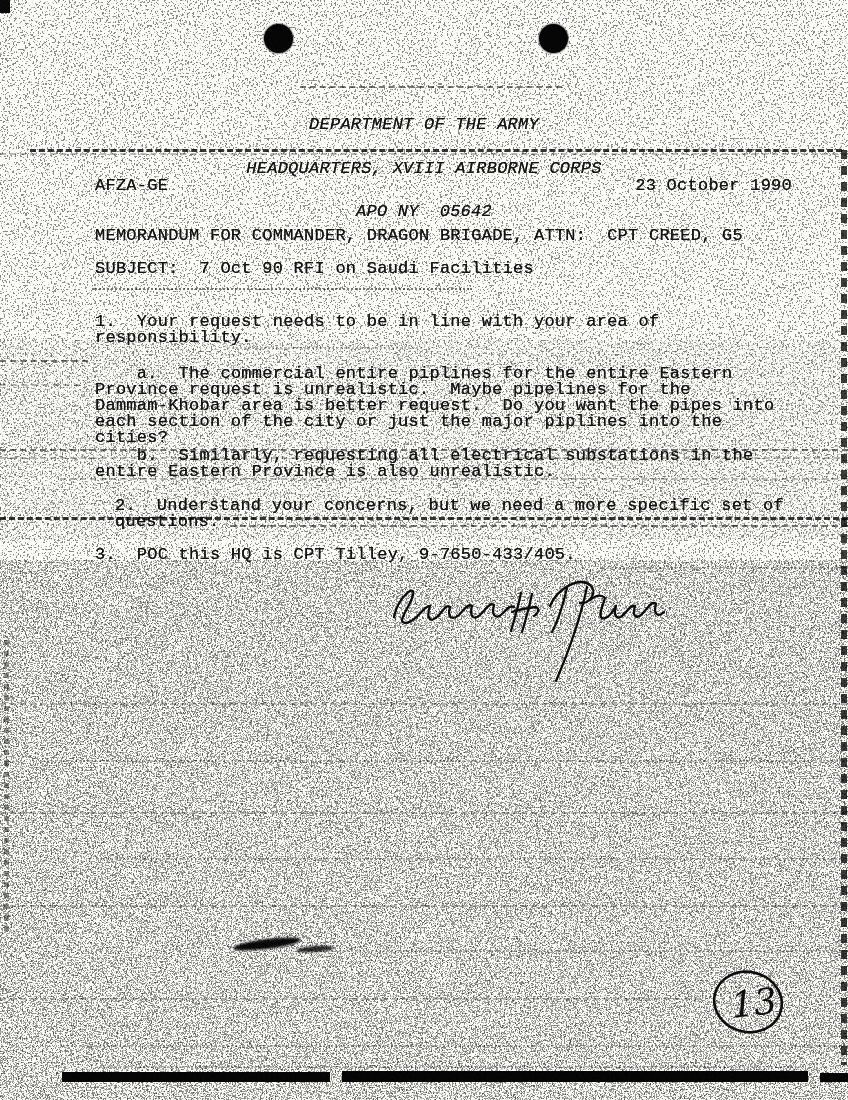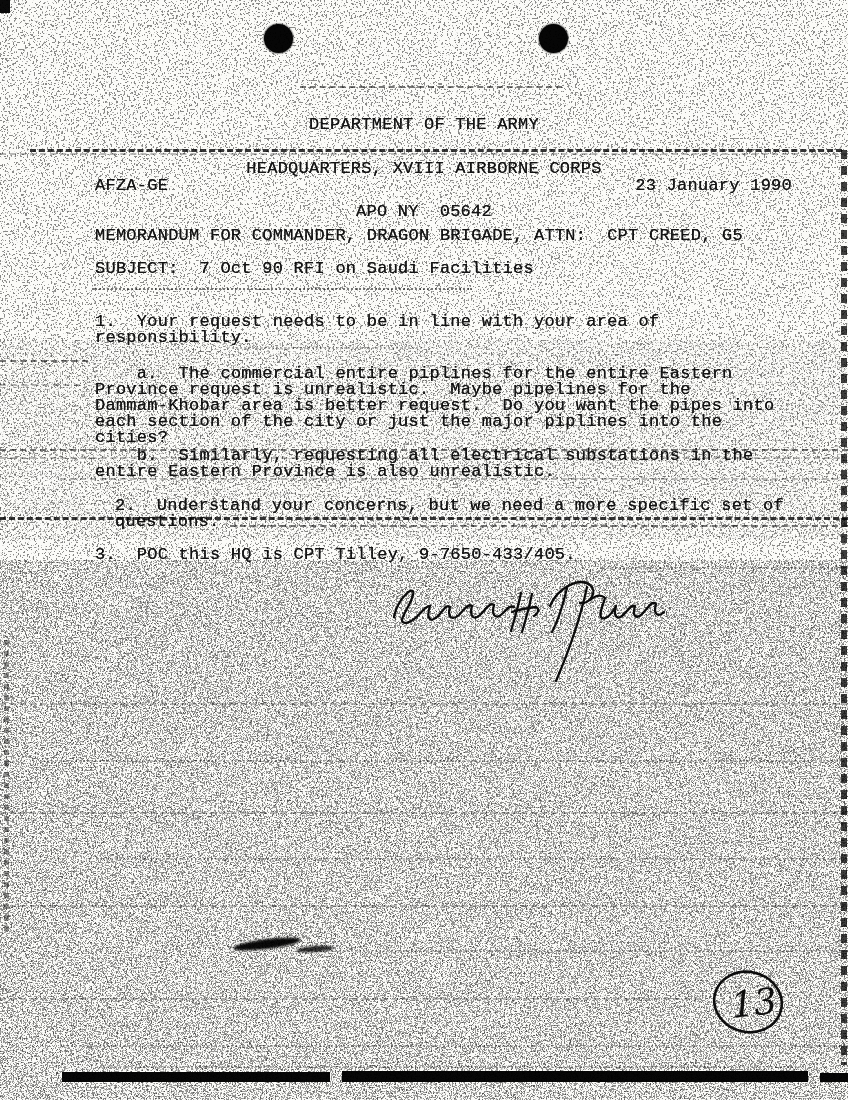--- a/index.html
+++ b/index.html
@@ -8,21 +8,21 @@
     background:#fbfbf8;overflow:hidden;
     font-family:"Liberation Mono","DejaVu Sans Mono",monospace;
     color:#161616;
   }
   .txt{
     font-size:17px;letter-spacing:.25px;line-height:16px;
     white-space:pre;text-shadow:0 0 .6px rgba(25,25,25,.85);
   }
   .wrap{white-space:pre-wrap;}
   
-  .letterhead{position:absolute;top:89px;left:0;width:848px;text-align:center;line-height:14.5px;}
+  .letterhead{position:absolute;top:89px;left:0;width:848px;text-align:center;line-height:14.5px;font-style:italic;}
   
   .office-row{position:absolute;top:178px;left:95px;right:56px;display:flex;justify-content:space-between;}
   .memo-line{position:absolute;top:228px;left:95px;}
   .subject-line{position:absolute;top:261px;left:95px;}
   .para{position:absolute;left:95px;width:700px;}
   .p1{top:314px;} .p1a{top:366px;} .p1b{top:448px;} .p2{top:498px;margin-left:20px;} .p3{top:539px;margin-top:8px;}
   
   .sigblock{position:absolute;top:628px;left:400px;line-height:16.5px;}
   .sig-svg{position:absolute;top:575px;left:388px;}
   
@@ -60,21 +60,21 @@
   <div class="corner-mark"></div>
 
   <header class="letterhead txt">
     <div>DEPARTMENT OF THE ARMY</div>
     <div>HEADQUARTERS, XVIII AIRBORNE CORPS</div>
     <div>APO NY  05642</div>
   </header>
 
   <div class="office-row txt">
     <span>AFZA-GE</span>
-    <span>23 January 1990</span>
+    <span>23 October 1990</span>
   </div>
 
   <div class="memo-line txt">MEMORANDUM FOR COMMANDER, DRAGON BRIGADE, ATTN:  CPT CREED, G5</div>
   <div class="subject-line txt">SUBJECT:  7 Oct 90 RFI on Saudi Facilities</div>
 
   <div class="para p1 txt wrap">1.  Your request needs to be in line with your area of
 responsibility.</div>
   <div class="para p1a txt wrap">    a.  The commercial entire piplines for the entire Eastern
 Province request is unrealistic.  Maybe pipelines for the
 Dammam-Khobar area is better request.  Do you want the pipes into

